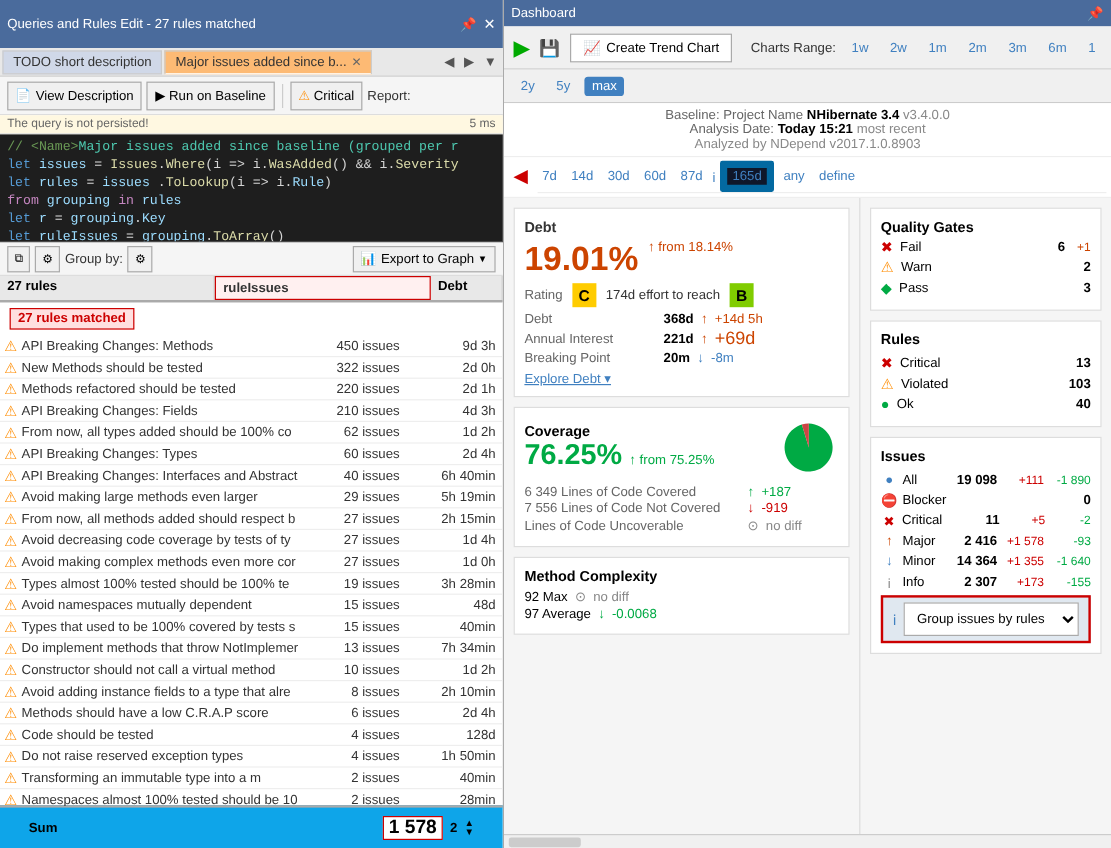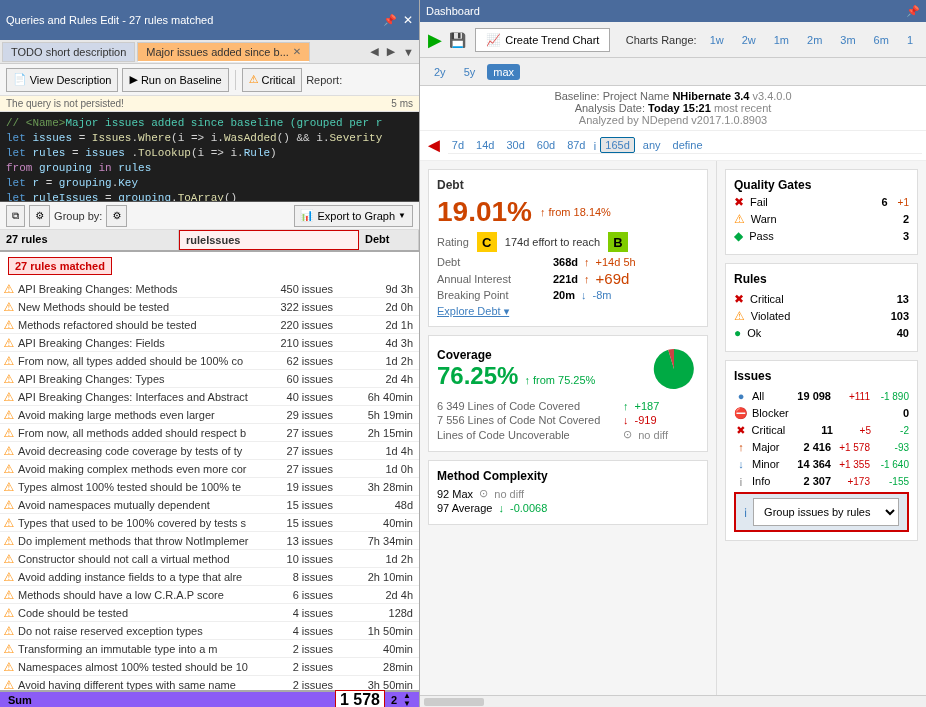--- a/index.html
+++ b/index.html
@@ -49,21 +49,21 @@
     .grid-body { flex: 1; overflow-y: auto; overflow-x: hidden; }
     .matched-header { background: #ffe0e0; border: 1px solid #cc0000; padding: 2px 6px; font-size: 11px; font-weight: bold; color: #cc0000; display: inline-block; margin: 3px 4px; }
     .grid-row { display: flex; align-items: center; padding: 1px 2px; border-bottom: 1px solid #eee; min-height: 18px; cursor: pointer; }
     .row-icon { width: 14px; height: 14px; display: flex; align-items: center; justify-content: center; flex-shrink: 0; }
     .icon-warning { color: #ff8c00; font-size: 12px; }
     .row-name { flex: 1; font-size: 11px; color: #333; white-space: nowrap; overflow: hidden; text-overflow: ellipsis; padding: 0 2px; }
     .row-issues { width: 70px; text-align: right; font-size: 11px; color: #333; padding-right: 4px; }
     .row-debt { width: 80px; text-align: right; font-size: 11px; color: #333; padding-right: 4px; }
     
     
-    .grid-footer { background: #8b5cf6; border-top: 2px solid #aaa; padding: 2px 8px; display: flex; align-items: center; justify-content: space-between; height: 17px; }
+    .grid-footer { background: #0ea5e9; border-top: 2px solid #aaa; padding: 2px 24px; display: flex; align-items: center; justify-content: space-between; height: 36px; }
     .sum-label { font-size: 11px; font-weight: bold; }
     .sum-value { font-size: 16px; font-weight: bold; border: 1px solid #cc0000; padding: 0 4px; background: #fff; }
     .footer-arrows { display: flex; flex-direction: column; }
     .footer-arrow { font-size: 8px; cursor: pointer; line-height: 8px; }
     
     
     .right-panel { position: absolute; left: 420px; top: 0; width: 506px; height: 707px; background: #f5f5f5; display: flex; flex-direction: column; }
     
     .right-title-bar { background: #4a6b9c; color: white; padding: 3px 6px; font-size: 11px; display: flex; align-items: center; justify-content: space-between; height: 22px; }
     
@@ -84,21 +84,21 @@
     
     .baseline-info { padding: 4px 12px; background: white; border-bottom: 1px solid #eee; text-align: center; font-size: 11px; }
     .baseline-label { color: #666; }
     .baseline-name { font-weight: bold; }
     .baseline-version { color: #888; }
     .baseline-recent { color: #888; text-align: right; }
     
     
     .time-axis { display: flex; align-items: center; padding: 3px 8px; background: white; border-bottom: 1px solid #eee; gap: 4px; }
     .time-axis-btn { padding: 1px 4px; border: none; background: none; cursor: pointer; font-size: 11px; color: #4080c0; }
-    .time-axis-active { background: #e5e5e5; border: 1px solid #0369a1; border-radius: 2px; }
+    .time-axis-active { background: #0f172a; border: 6px solid #0369a1; border-radius: 2px; }
     
     
     .dash-content { flex: 1; overflow: hidden; display: flex; gap: 0; }
     .dash-left { flex: 1; padding: 8px; overflow-y: auto; }
     .dash-right { width: 210px; padding: 8px; border-left: 1px solid #ddd; overflow-y: auto; }
     
     
     .debt-section { background: white; border: 1px solid #ddd; padding: 8px; margin-bottom: 8px; }
     .debt-title { font-size: 12px; font-weight: bold; color: #333; margin-bottom: 4px; }
     .debt-percent { font-size: 28px; font-weight: bold; color: #cc4400; }
@@ -537,21 +537,21 @@
       <button class="time-axis-btn">define</button>
     </div>
   </div>
 
   <div class="dash-content">
 
     <div class="dash-left">
 
       <div class="debt-section">
         <div class="debt-title">Debt</div>
-        <div style="display:flex;align-items:center;gap:8px;">
+        <div style="display:flex;align-items:flex-start;gap:8px;">
           <span class="debt-percent">19.01%</span>
           <span class="debt-change">
             <span style="color:#cc4400;">↑</span>
             <span>from 18.14%</span>
           </span>
         </div>
         <div class="debt-rating">
           <span class="baseline-label">Rating</span>
           <div class="rating-badge">C</div>
           <span style="font-size:11px;color:#333;">174d effort to reach</span>

